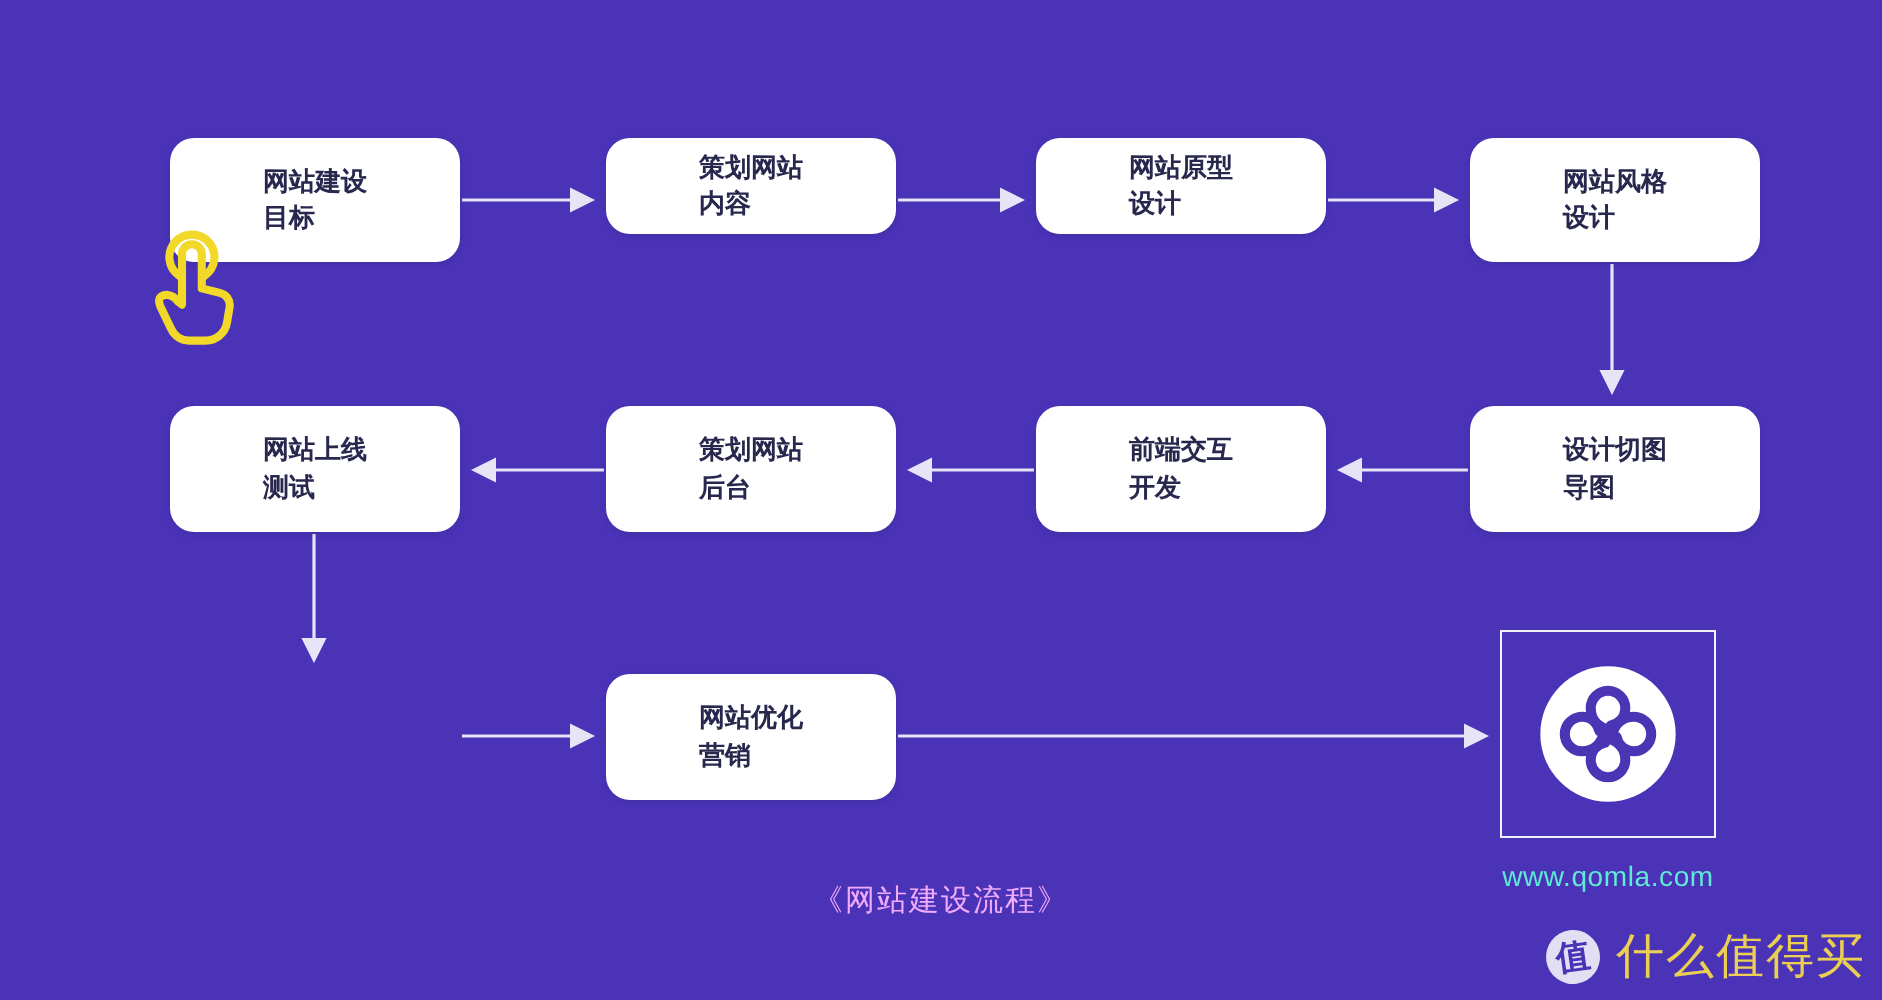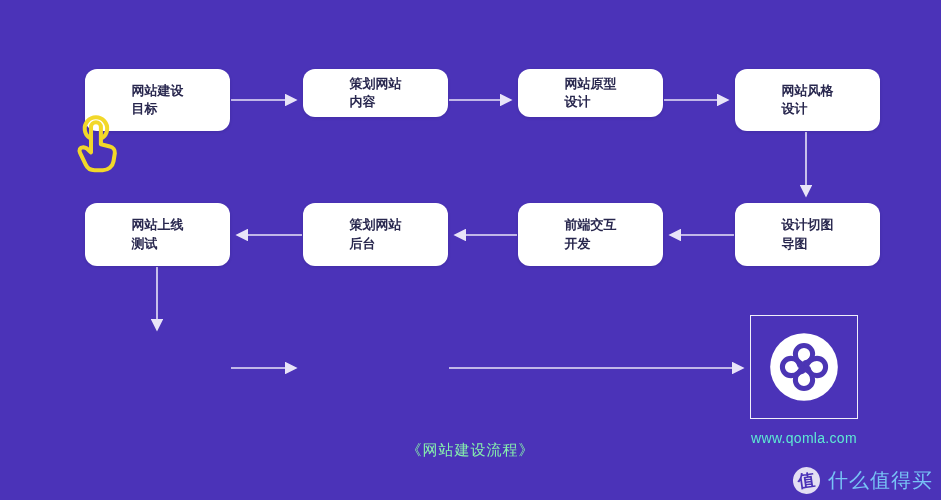--- a/index.html
+++ b/index.html
@@ -55,21 +55,21 @@
     text-align: center;
     color: #5eead4;
     font-size: 14px;
     letter-spacing: 0.3px;
   }
   .caption {
     position: absolute;
     left: 0; top: 441px;
     width: 941px;
     text-align: center;
-    color: #86efac;
+    color: #f0abfc;
     font-size: 15px;
     letter-spacing: 1px;
   }
   .hand-icon {
     position: absolute;
     left: 60px; top: 110px;
     width: 80px; height: 72px;
   }
   .watermark {
     position: absolute;
@@ -85,22 +85,22 @@
     background: #F4F2FA;
     color: #4B33B8;
     font-weight: bold;
     font-size: 17px;
     display: flex;
     align-items: center;
     justify-content: center;
     transform: rotate(-8deg);
   }
   .wm-text {
-    color: #7dd3fc;
-    font-size: 20px;
+    color: #fde047;
+    font-size: 24px;
     font-weight: 500;
     letter-spacing: 1px;
   }
 </style>
 </head>
 <body>
 
 <div class="canvas">
 
   <svg class="connector-layer" width="941" height="500" viewBox="0 0 941 500">
@@ -134,20 +134,22 @@
 
   <div class="node" style="left:85px;top:203px">网站上线
 测试</div>
   <div class="node" style="left:303px;top:203px">策划网站
 后台</div>
   <div class="node" style="left:518px;top:203px">前端交互
 开发</div>
   <div class="node" style="left:735px;top:203px">设计切图
 导图</div>
 
+  <div class="node" style="left:303px;top:337px">网站优化
+营销</div>
 
   <svg class="hand-icon" viewBox="0 0 80 80">
     <g stroke="#F2D829" stroke-width="4.5" fill="none" stroke-linecap="round" stroke-linejoin="round">
       <path d="M28.5,31 A12.5,12.5 0 1 1 42.5,31"></path>
       <path d="M30,47 V19 a5.5,5.5 0 0 1 11,0 v19 l10,2.5 a7,7 0 0 1 5.5,7.5 l-1.5,9 a12,12 0 0 1 -12,10 h-9 a11,11 0 0 1 -10,-6.5 l-6,-12.5 q-2.5,-6 3.5,-6.5 q4,0.5 6,3.5 z"></path>
     </g>
   </svg>
 
   <div class="logo-box">
     <svg width="72" height="72" viewBox="0 0 100 100">

